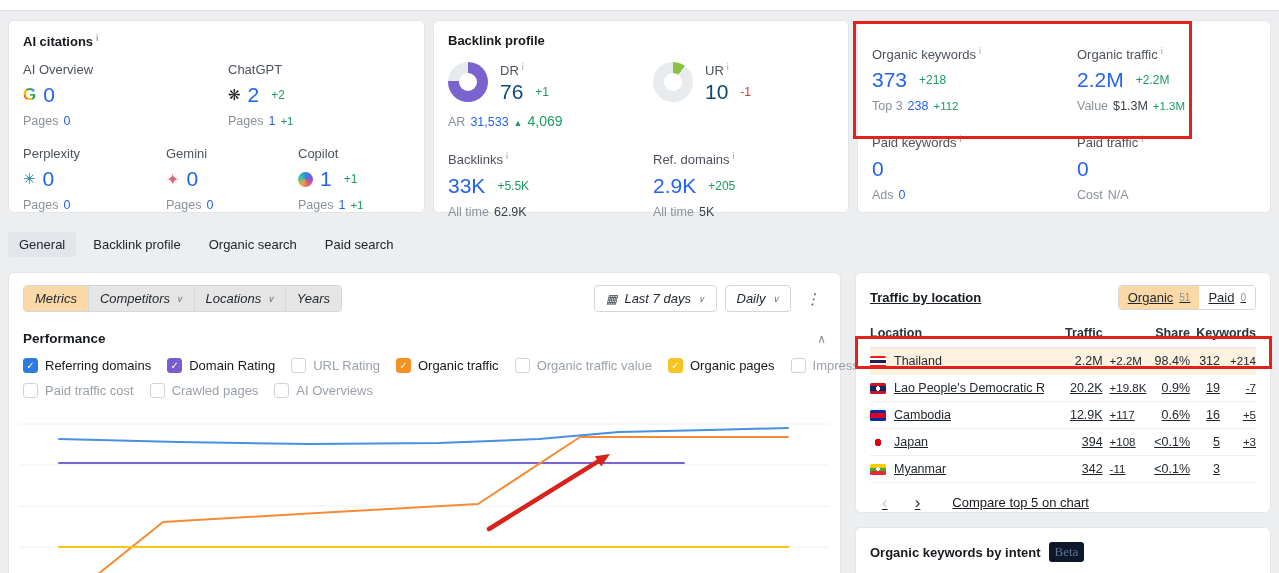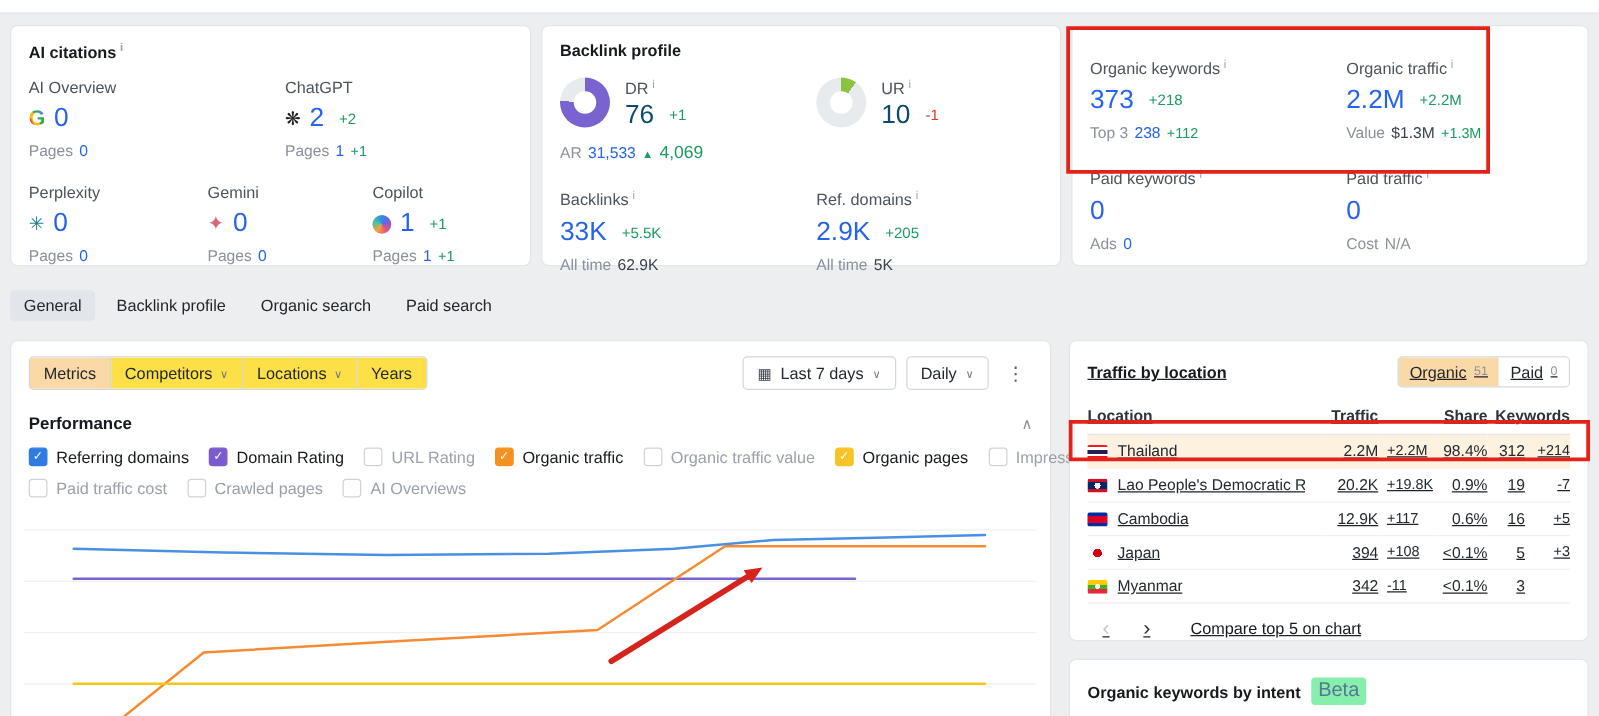--- a/index.html
+++ b/index.html
@@ -53,23 +53,23 @@
   .ar-line { margin-top:10px; font-size:12.5px; display:flex; gap:5px; align-items:baseline; }
   .tri { font-size:9px; }
   .bl-grid2 { display:grid; grid-template-columns:205px 1fr; margin-top:22px; }
 
   
   #tabs { position:absolute; left:8px; top:232px; display:flex; gap:6px; align-items:center; }
   .tab { padding:5px 11px; border-radius:4px; color:#21262c; font-size:13px; cursor:pointer; }
   .tab.active { background:#e2e5e9; }
 
   
-  .toolbar { display:flex; align-items:center; justify-content:space-between; }
+  .toolbar { display:flex; align-items:center; justify-content:space-between;font-style:italic; }
   .seg { display:flex; border:1px solid #d2d7dc; border-radius:4px; overflow:hidden; height:27px; }
-  .seg-item { padding:5px 11px; display:flex; align-items:center; gap:6px; border-right:1px solid #d2d7dc; background:#fde047; color:#23292f; cursor:pointer; }
+  .seg-item { padding:5px 11px; display:flex; align-items:center; gap:6px; border-right:1px solid #d2d7dc; background:#e5e5e5; color:#23292f; cursor:pointer; }
   .seg-item:last-child { border-right:none; }
   .seg-item.active { background:#fbd9a6; }
   .chev { font-size:9px; color:#6f767e; }
   .right-controls { display:flex; align-items:center; gap:8px; }
   .btn { display:flex; align-items:center; gap:7px; border:1px solid #d2d7dc; border-radius:4px; background:#fff; height:27px; padding:0 11px; color:#23292f; cursor:pointer; font-size:13px; }
   .cal-icon { font-size:12px; color:#3c434b; }
   .kebab { color:#5a6169; font-size:15px; padding:0 6px; cursor:pointer; }
 
   .perf-head { display:flex; justify-content:space-between; align-items:center; margin-top:19px; }
   .perf-title { font-weight:bold; font-size:13.5px; color:#16191d; }
@@ -110,21 +110,21 @@
   .flag-mm { background:radial-gradient(circle at 50% 45%, #fff 0 2px, transparent 2.1px),
              linear-gradient(#fecb00 0 33%,#34b233 33% 66%,#ea2839 66%); }
   .tl-footer { display:flex; align-items:center; margin-top:9px; padding-top:2px; }
   .pg { font-size:17px; line-height:1; cursor:pointer; }
   .pg.prev { color:#c3c8ce; margin-left:12px; }
   .pg.next { color:#2b3138; margin-left:27px; }
   .compare { margin-left:32px; color:#16191d; cursor:pointer; }
 
   
   .intent-head { display:flex; align-items:center; gap:8px; }
-  .beta { background:#86efac; color:#587596; font-size:16px; border-radius:3px; padding:2px 6px; }
+  .beta { background:#0f172a; color:#587596; font-size:13px; border-radius:3px; padding:2px 6px;font-family:Liberation Serif, serif; }
 
   
   .redbox { position:absolute; border:3px solid #e3231a; pointer-events:none; z-index:50; }
   #redbox-search  { left:853px; top:21px;  width:339px; height:118px; }
   #redbox-thailand{ left:855px; top:336px; width:417px; height:33px; }
 </style>
 </head>
 <body>
 
 <div class="topstrip"></div>

